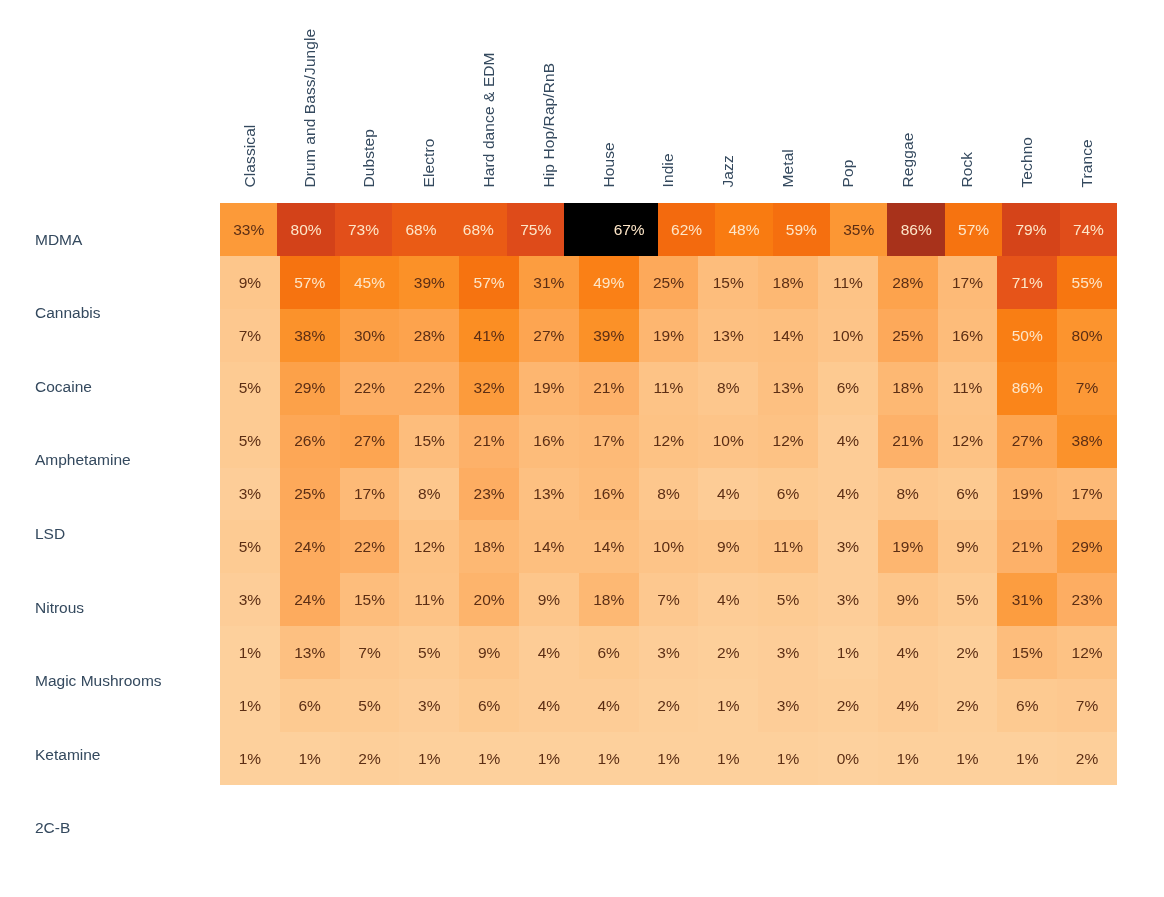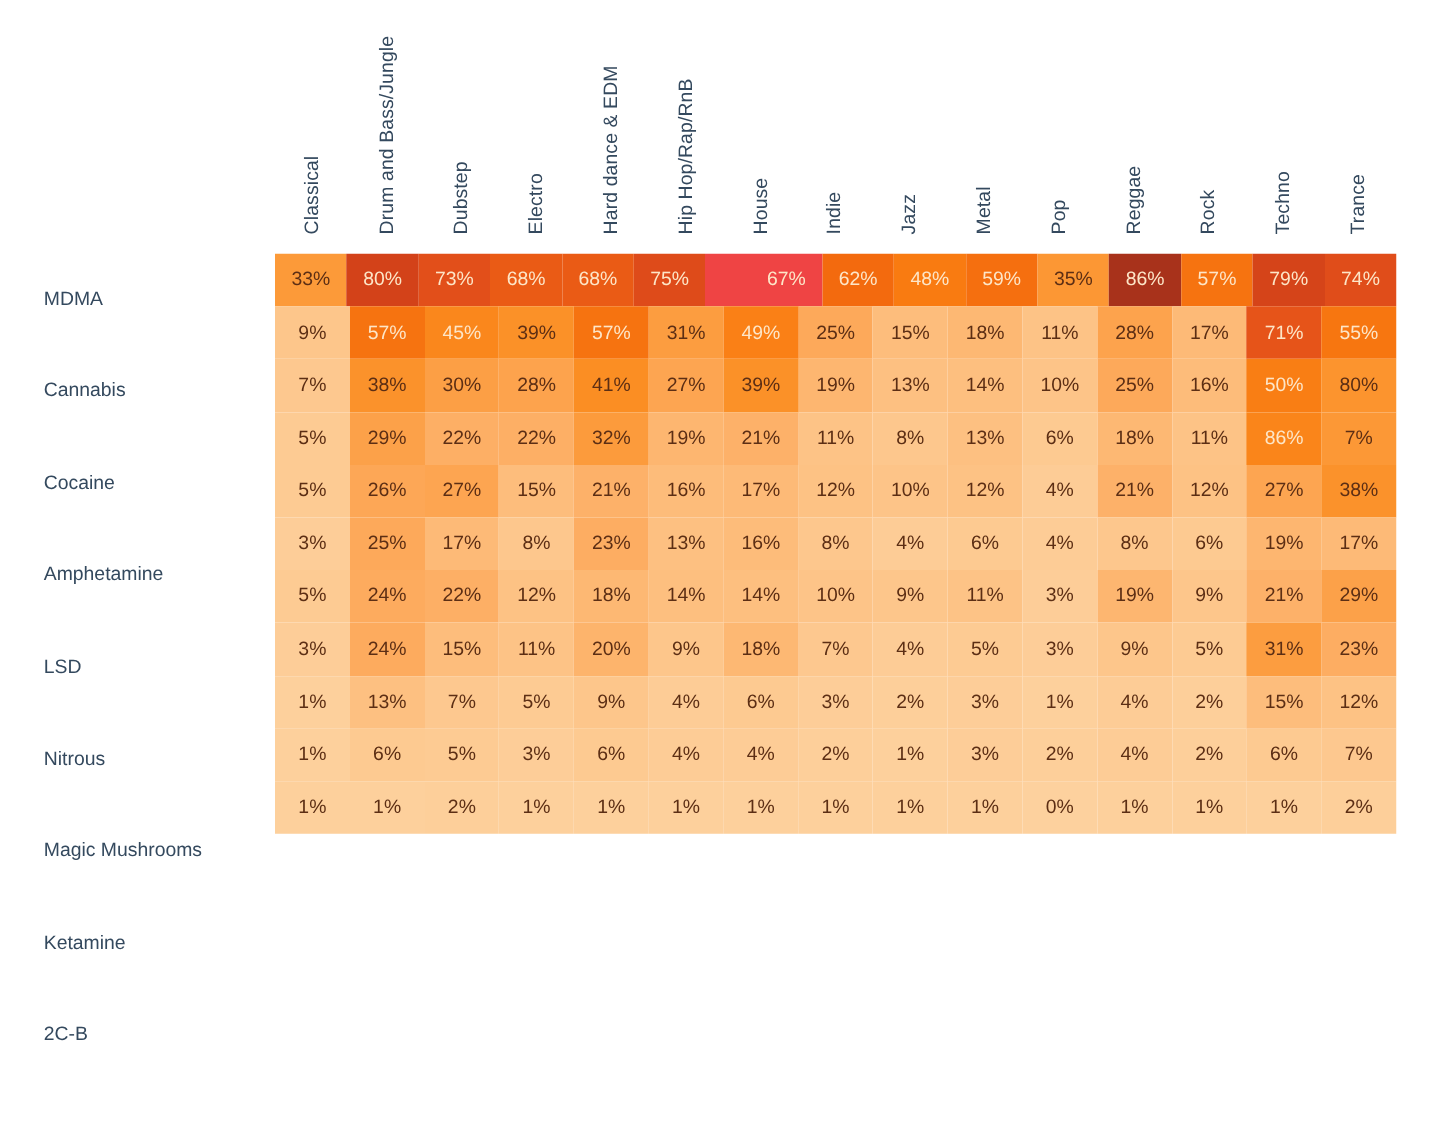--- a/index.html
+++ b/index.html
@@ -68,21 +68,21 @@
     color: #34495e;
     white-space: nowrap;
   }
 
   
   .grid {
     position: absolute;
     left: 220px;
     top: 203px;
     width: 897px;
-    height: 464px;
+    height: 582px;
     display: flex;
     flex-direction: column;
   }
   .grid-row {
     flex: 1 1 0;
     display: flex;
   }
   .cell {
     flex: 1 1 0;
     display: flex;
@@ -158,21 +158,21 @@
     </div>
 
   <div class="grid">
       <div class="grid-row">
         <div class="cell" style="background: rgb(252, 154, 57); color: rgb(92, 46, 20);">33%</div>
         <div class="cell" style="background: rgb(211, 66, 25); color: rgb(253, 230, 200);">80%</div>
         <div class="cell" style="background: rgb(226, 79, 26); color: rgb(253, 230, 200);">73%</div>
         <div class="cell" style="background: rgb(234, 91, 21); color: rgb(253, 230, 200);">68%</div>
         <div class="cell" style="background: rgb(234, 91, 21); color: rgb(253, 230, 200);">68%</div>
         <div class="cell" style="background: rgb(222, 75, 26); color: rgb(253, 230, 200);">75%</div>
-        <div class="cell" style="background: #ef4444; color: rgb(253, 230, 200); padding-left: 36px;">67%</div>
+        <div class="cell" style="background: #000000; color: rgb(253, 230, 200); padding-left: 36px;">67%</div>
         <div class="cell" style="background: rgb(243, 106, 14); color: rgb(253, 230, 200);">62%</div>
         <div class="cell" style="background: rgb(249, 123, 17); color: rgb(253, 230, 200);">48%</div>
         <div class="cell" style="background: rgb(245, 111, 15); color: rgb(253, 230, 200);">59%</div>
         <div class="cell" style="background: rgb(252, 151, 52); color: rgb(92, 46, 20);">35%</div>
         <div class="cell" style="background: rgb(168, 50, 27); color: rgb(253, 230, 200);">86%</div>
         <div class="cell" style="background: rgb(246, 115, 16); color: rgb(253, 230, 200);">57%</div>
         <div class="cell" style="background: rgb(213, 68, 25); color: rgb(253, 230, 200);">79%</div>
         <div class="cell" style="background: rgb(224, 77, 26); color: rgb(253, 230, 200);">74%</div>
       </div>
       <div class="grid-row">

